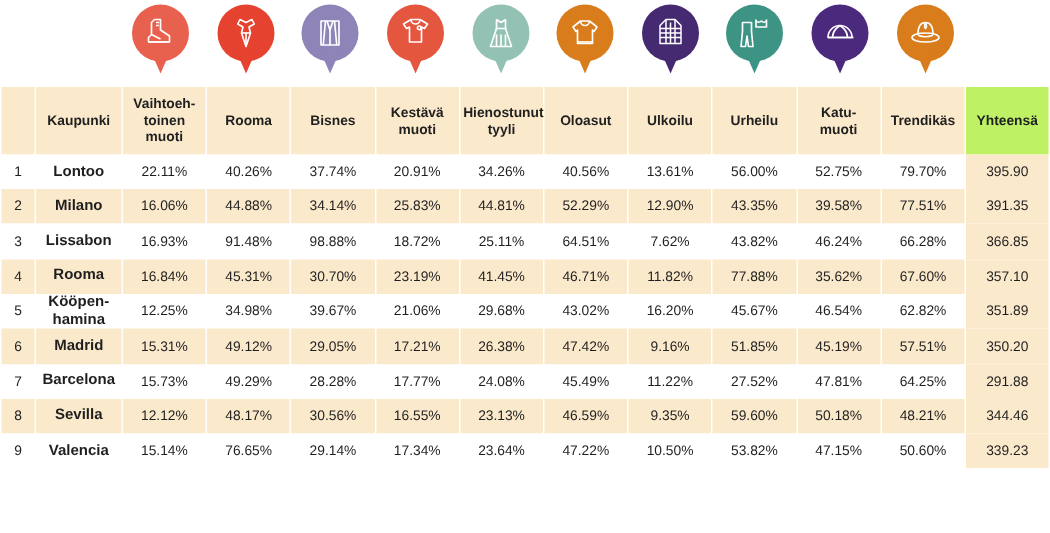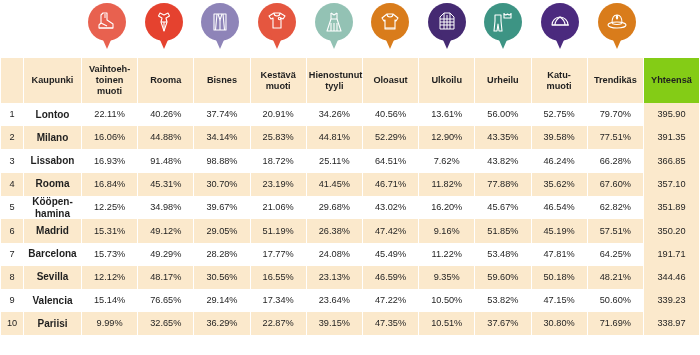--- a/index.html
+++ b/index.html
@@ -63,21 +63,21 @@
   thead th {
     background: #fbe9cc;
     font-weight: bold;
     height: 45px;
     font-size: 9.3px;
   }
   thead th.c-rank { background: #fbe9cc; }
   tbody td { height: 23.2px; background: #ffffff; }
   tbody tr.alt td { background: #fbe9cc; }
   tbody td.c-total { background: #fbe9cc !important; font-weight: normal; }
-  thead th.c-total { background: #84cc16; }
+  thead th.c-total { background: #bef264; }
   td.c-rank { font-size: 9.2px; color:#222; text-align:center; }
   td.c-city { font-weight: bold; font-size: 10px; }
 
   col.w-rank { width: 22px; }
   col.w-city { width: 57px; }
   col.w-total { width: 55px; }
 </style>
 </head>
 <body>
 
@@ -314,43 +314,43 @@
           <td class="c-katu">46.54%</td>
           <td class="c-trend">62.82%</td>
           <td class="c-total">351.89</td>
         </tr>
         <tr class="alt">
           <td class="c-rank">6</td>
           <td class="c-city">Madrid</td>
           <td class="c-alt">15.31%</td>
           <td class="c-boho">49.12%</td>
           <td class="c-bisnes">29.05%</td>
-          <td class="c-kestava">51.19%</td>
+          <td class="c-kestava">17.21%</td>
           <td class="c-hienost">26.38%</td>
           <td class="c-oloasut">47.42%</td>
           <td class="c-ulkoilu">9.16%</td>
           <td class="c-urheilu">51.85%</td>
           <td class="c-katu">45.19%</td>
           <td class="c-trend">57.51%</td>
           <td class="c-total">350.20</td>
         </tr>
         <tr>
           <td class="c-rank">7</td>
           <td class="c-city">Barcelona</td>
           <td class="c-alt">15.73%</td>
           <td class="c-boho">49.29%</td>
           <td class="c-bisnes">28.28%</td>
           <td class="c-kestava">17.77%</td>
           <td class="c-hienost">24.08%</td>
           <td class="c-oloasut">45.49%</td>
           <td class="c-ulkoilu">11.22%</td>
-          <td class="c-urheilu">53.48%</td>
+          <td class="c-urheilu">27.52%</td>
           <td class="c-katu">47.81%</td>
           <td class="c-trend">64.25%</td>
-          <td class="c-total">191.71</td>
+          <td class="c-total">291.88</td>
         </tr>
         <tr class="alt">
           <td class="c-rank">8</td>
           <td class="c-city">Sevilla</td>
           <td class="c-alt">12.12%</td>
           <td class="c-boho">48.17%</td>
           <td class="c-bisnes">30.56%</td>
           <td class="c-kestava">16.55%</td>
           <td class="c-hienost">23.13%</td>
           <td class="c-oloasut">46.59%</td>
@@ -368,31 +368,16 @@
           <td class="c-bisnes">29.14%</td>
           <td class="c-kestava">17.34%</td>
           <td class="c-hienost">23.64%</td>
           <td class="c-oloasut">47.22%</td>
           <td class="c-ulkoilu">10.50%</td>
           <td class="c-urheilu">53.82%</td>
           <td class="c-katu">47.15%</td>
           <td class="c-trend">50.60%</td>
           <td class="c-total">339.23</td>
         </tr>
-        <tr class="alt">
-          <td class="c-rank">10</td>
-          <td class="c-city">Pariisi</td>
-          <td class="c-alt">9.99%</td>
-          <td class="c-boho">32.65%</td>
-          <td class="c-bisnes">36.29%</td>
-          <td class="c-kestava">22.87%</td>
-          <td class="c-hienost">39.15%</td>
-          <td class="c-oloasut">47.35%</td>
-          <td class="c-ulkoilu">10.51%</td>
-          <td class="c-urheilu">37.67%</td>
-          <td class="c-katu">30.80%</td>
-          <td class="c-trend">71.69%</td>
-          <td class="c-total">338.97</td>
-        </tr>
       </tbody>
   </table>
 
 </div>
 
 </body></html>

